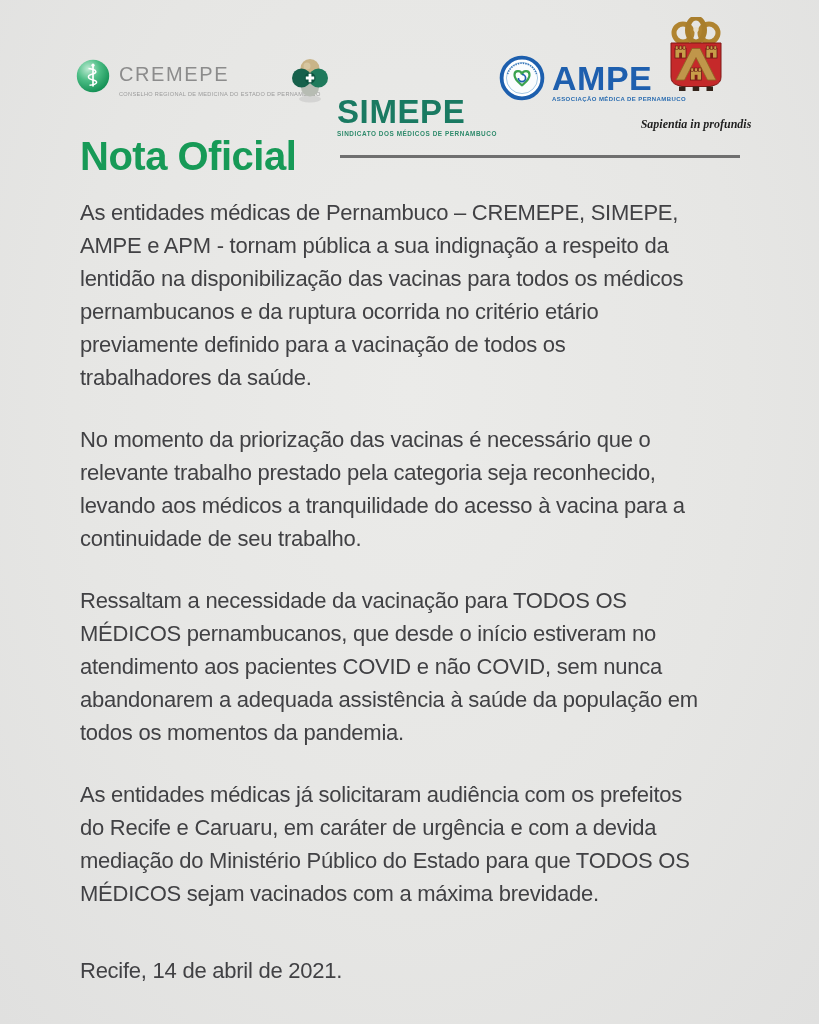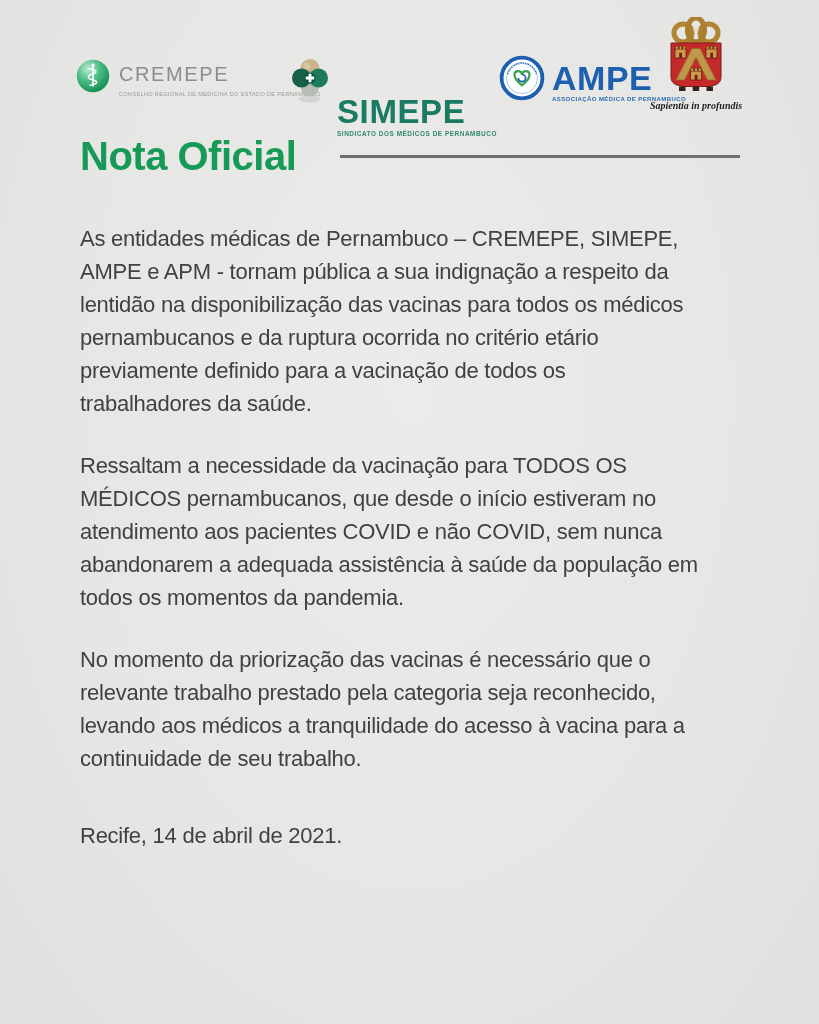--- a/index.html
+++ b/index.html
@@ -43,33 +43,33 @@
     color:#1e5fae; white-space:nowrap;
   }
   .ampe .sub {
     font-size:6px; font-weight:bold; letter-spacing:0.42px; color:#2a6cb0;
     margin-top:3px; white-space:nowrap;
   }
 
   .apm { left:655px; top:17px; width:82px; flex-direction:column; align-items:center; }
   .apm .motto {
     font-family:"Liberation Serif", serif; font-weight:bold; font-style:italic;
-    font-size:10px; color:#1e1e1e; margin-top:1px; white-space:nowrap;
+    font-size:12px; color:#1e1e1e; margin-top:18px; white-space:nowrap;
   }
 
   
   .title-row { position:absolute; left:80px; top:133px; width:660px; display:flex;text-align:center; }
   .title {
     margin:0; font-size:40px; font-weight:bold; line-height:46px;
     letter-spacing:-0.5px; color:#179a57;
   }
   .rule { flex:1; height:3px; background:#6f6f6f; align-self:center; margin-left:44px; }
 
   
-  .body { position:absolute; left:80px; top:222px; width:692px; }
+  .body { position:absolute; left:80px; top:196px; width:692px; }
   .para {
     margin:0 0 29px 0; font-size:22px; line-height:33px; letter-spacing:-0.25px;
     color:#414144; white-space:pre-line;
   }
   .date { margin-bottom:0;margin-top:44px; }
 </style>
 </head>
 <body>
 
 <div class="page">
@@ -164,25 +164,29 @@
     <div class="rule"></div>
   </div>
 
   <div class="body">
     <p class="para">As entidades médicas de Pernambuco – CREMEPE, SIMEPE,
 AMPE e APM - tornam pública a sua indignação a respeito da
 lentidão na disponibilização das vacinas para todos os médicos
 pernambucanos e da ruptura ocorrida no critério etário
 previamente definido para a vacinação de todos os
 trabalhadores da saúde.</p>
+    <p class="para">No momento da priorização das vacinas é necessário que o
+relevante trabalho prestado pela categoria seja reconhecido,
+levando aos médicos a tranquilidade do acesso à vacina para a
+continuidade de seu trabalho.</p>
     <p class="para">Ressaltam a necessidade da vacinação para TODOS OS
 MÉDICOS pernambucanos, que desde o início estiveram no
 atendimento aos pacientes COVID e não COVID, sem nunca
 abandonarem a adequada assistência à saúde da população em
 todos os momentos da pandemia.</p>
-    <p class="para">No momento da priorização das vacinas é necessário que o
-relevante trabalho prestado pela categoria seja reconhecido,
-levando aos médicos a tranquilidade do acesso à vacina para a
-continuidade de seu trabalho.</p>
+    <p class="para">As entidades médicas já solicitaram audiência com os prefeitos
+do Recife e Caruaru, em caráter de urgência e com a devida
+mediação do Ministério Público do Estado para que TODOS OS
+MÉDICOS sejam vacinados com a máxima brevidade.</p>
     <p class="para date">Recife, 14 de abril de 2021.</p>
   </div>
 
 </div>
 
 </body></html>

